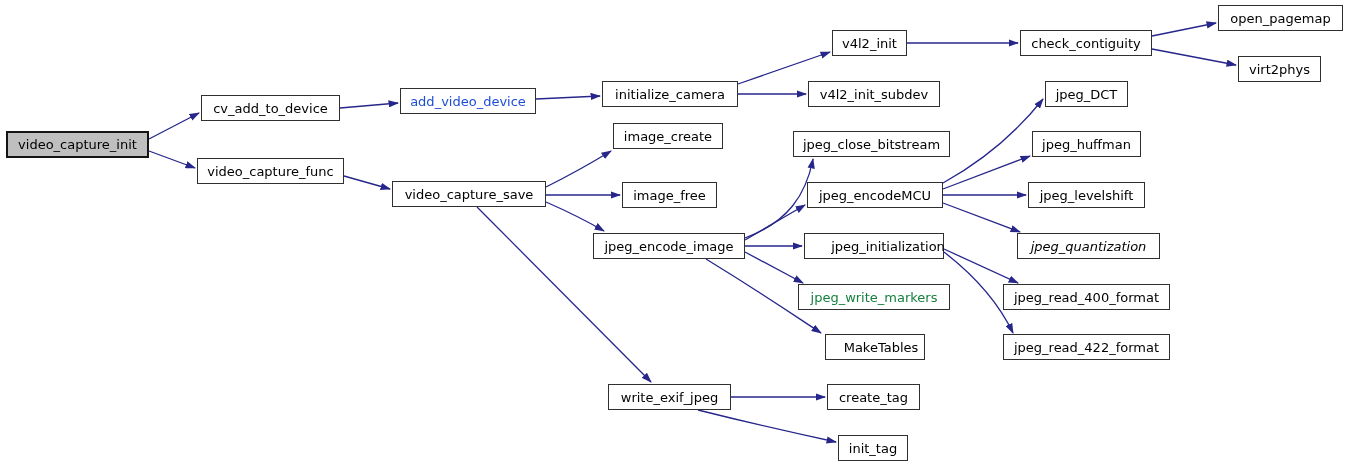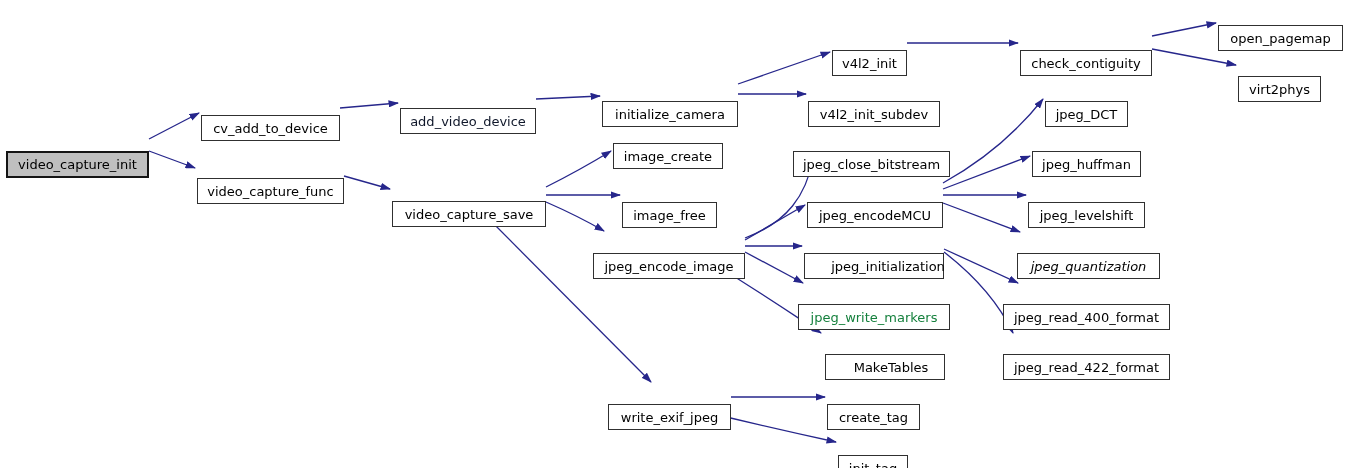--- a/index.html
+++ b/index.html
@@ -30,21 +30,20 @@
     align-items: center;
     justify-content: center;
     background: #ffffff;
     border: 1px solid #303030;
     color: #000000;
     font-size: 13px;
     line-height: 1;
     white-space: nowrap;
     cursor: pointer;
     z-index: 2;
-    margin-top: 20px;
   }
   .node.root {
     background: #bfbfbf;
     border: 2px solid #b91c1c;
     cursor: default;
   }
 </style>
 </head>
 <body>
 
@@ -82,34 +81,34 @@
         <path d="M943,195 L1026,195" fill="none" stroke="#26268b" stroke-width="1.3" marker-end="url(#arrowhead)"></path>
         <path d="M943,203 L1020,232" fill="none" stroke="#26268b" stroke-width="1.3" marker-end="url(#arrowhead)"></path>
         <path d="M944,249 L1018,283" fill="none" stroke="#26268b" stroke-width="1.3" marker-end="url(#arrowhead)"></path>
         <path d="M944,252 C984,283 1002,310 1013,333" fill="none" stroke="#26268b" stroke-width="1.3" marker-end="url(#arrowhead)"></path>
       </g>
   </svg>
 
 <div class="node root" style="left: 6px; top: 131px; width: 143px; height: 27px; color: rgb(0, 0, 0); background: rgb(191, 191, 191); border-color: rgb(20, 20, 20);">video_capture_init</div>
     <div class="node" style="left: 201px; top: 95px; width: 139px; height: 26px; color: rgb(0, 0, 0); background: rgb(255, 255, 255); border-color: rgb(48, 48, 48);">cv_add_to_device</div>
     <div class="node" style="left: 197px; top: 158px; width: 147px; height: 26px; color: rgb(0, 0, 0); background: rgb(255, 255, 255); border-color: rgb(48, 48, 48);">video_capture_func</div>
-    <div class="node" style="left: 400px; top: 88px; width: 136px; height: 26px; color: #0f172a; background: rgb(255, 255, 255); border-color: rgb(48, 48, 48);">add_video_device</div>
+    <div class="node" style="left: 400px; top: 88px; width: 136px; height: 26px; color: #1d4ed8; background: rgb(255, 255, 255); border-color: rgb(48, 48, 48);">add_video_device</div>
     <div class="node" style="left: 392px; top: 181px; width: 154px; height: 26px; color: rgb(0, 0, 0); background: rgb(255, 255, 255); border-color: rgb(48, 48, 48);">video_capture_save</div>
     <div class="node" style="left: 602px; top: 81px; width: 136px; height: 26px; color: rgb(0, 0, 0); background: rgb(255, 255, 255); border-color: rgb(48, 48, 48);">initialize_camera</div>
     <div class="node" style="left: 613px; top: 123px; width: 110px; height: 26px; color: rgb(0, 0, 0); background: rgb(255, 255, 255); border-color: rgb(48, 48, 48);">image_create</div>
     <div class="node" style="left: 622px; top: 182px; width: 95px; height: 26px; color: rgb(0, 0, 0); background: rgb(255, 255, 255); border-color: rgb(48, 48, 48);">image_free</div>
     <div class="node" style="left: 593px; top: 233px; width: 152px; height: 26px; color: rgb(0, 0, 0); background: rgb(255, 255, 255); border-color: rgb(48, 48, 48);">jpeg_encode_image</div>
     <div class="node" style="left: 608px; top: 384px; width: 123px; height: 26px; color: rgb(0, 0, 0); background: rgb(255, 255, 255); border-color: rgb(48, 48, 48);">write_exif_jpeg</div>
     <div class="node" style="left: 832px; top: 30px; width: 75px; height: 26px; color: rgb(0, 0, 0); background: rgb(255, 255, 255); border-color: rgb(48, 48, 48);">v4l2_init</div>
     <div class="node" style="left: 808px; top: 81px; width: 132px; height: 26px; color: rgb(0, 0, 0); background: rgb(255, 255, 255); border-color: rgb(48, 48, 48);">v4l2_init_subdev</div>
     <div class="node" style="left: 793px; top: 131px; width: 157px; height: 26px; color: rgb(0, 0, 0); background: rgb(255, 255, 255); border-color: rgb(48, 48, 48);">jpeg_close_bitstream</div>
     <div class="node" style="left: 807px; top: 182px; width: 136px; height: 26px; color: rgb(0, 0, 0); background: rgb(255, 255, 255); border-color: rgb(48, 48, 48);">jpeg_encodeMCU</div>
     <div class="node" style="left: 804px; top: 233px; width: 140px; height: 26px; color: rgb(0, 0, 0); background: rgb(255, 255, 255); border-color: rgb(48, 48, 48); padding-left: 28px;">jpeg_initialization</div>
     <div class="node" style="left: 798px; top: 284px; width: 152px; height: 26px; color: #15803d; background: rgb(255, 255, 255); border-color: rgb(48, 48, 48);">jpeg_write_markers</div>
-    <div class="node" style="left: 825px; top: 334px; width: 120px; height: 26px; color: rgb(0, 0, 0); background: rgb(255, 255, 255); border-color: rgb(48, 48, 48); padding-left: 12px;">MakeTables</div>
+    <div class="node" style="left: 825px; top: 334px; width: 100px; height: 26px; color: rgb(0, 0, 0); background: rgb(255, 255, 255); border-color: rgb(48, 48, 48); padding-left: 12px;">MakeTables</div>
     <div class="node" style="left: 827px; top: 384px; width: 93px; height: 26px; color: rgb(0, 0, 0); background: rgb(255, 255, 255); border-color: rgb(48, 48, 48);">create_tag</div>
     <div class="node" style="left: 838px; top: 435px; width: 70px; height: 26px; color: rgb(0, 0, 0); background: rgb(255, 255, 255); border-color: rgb(48, 48, 48);">init_tag</div>
     <div class="node" style="left: 1020px; top: 30px; width: 132px; height: 26px; color: rgb(0, 0, 0); background: rgb(255, 255, 255); border-color: rgb(48, 48, 48);">check_contiguity</div>
     <div class="node" style="left: 1045px; top: 81px; width: 83px; height: 26px; color: rgb(0, 0, 0); background: rgb(255, 255, 255); border-color: rgb(48, 48, 48);">jpeg_DCT</div>
     <div class="node" style="left: 1032px; top: 131px; width: 109px; height: 26px; color: rgb(0, 0, 0); background: rgb(255, 255, 255); border-color: rgb(48, 48, 48); text-align: right;">jpeg_huffman</div>
     <div class="node" style="left: 1028px; top: 182px; width: 117px; height: 26px; color: rgb(0, 0, 0); background: rgb(255, 255, 255); border-color: rgb(48, 48, 48);">jpeg_levelshift</div>
     <div class="node" style="left: 1017px; top: 233px; width: 143px; height: 26px; color: rgb(0, 0, 0); background: rgb(255, 255, 255); border-color: rgb(48, 48, 48); font-style: italic;">jpeg_quantization</div>
     <div class="node" style="left: 1003px; top: 284px; width: 167px; height: 26px; color: rgb(0, 0, 0); background: rgb(255, 255, 255); border-color: rgb(48, 48, 48);">jpeg_read_400_format</div>
     <div class="node" style="left: 1003px; top: 334px; width: 167px; height: 26px; color: rgb(0, 0, 0); background: rgb(255, 255, 255); border-color: rgb(48, 48, 48);">jpeg_read_422_format</div>
     <div class="node" style="left: 1218px; top: 5px; width: 125px; height: 26px; color: rgb(0, 0, 0); background: rgb(255, 255, 255); border-color: rgb(48, 48, 48);">open_pagemap</div>

